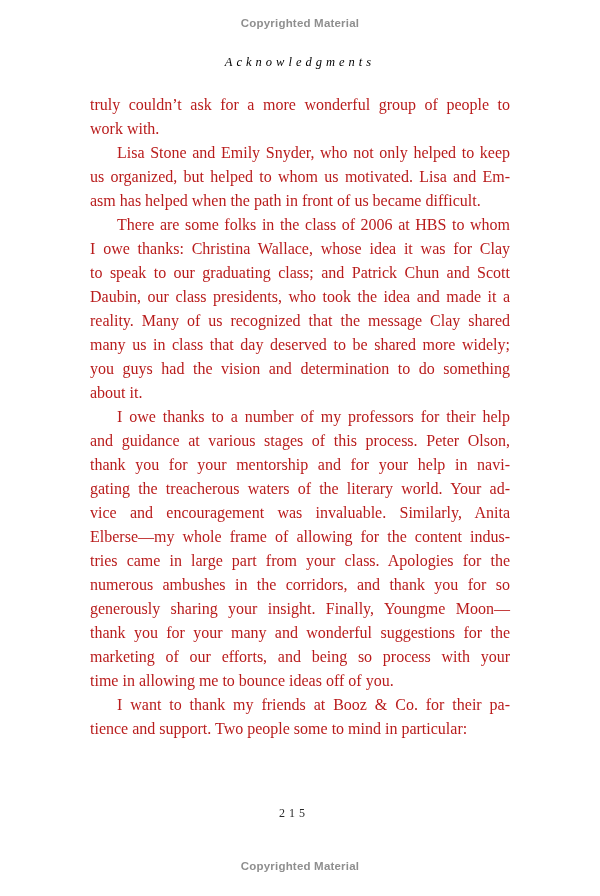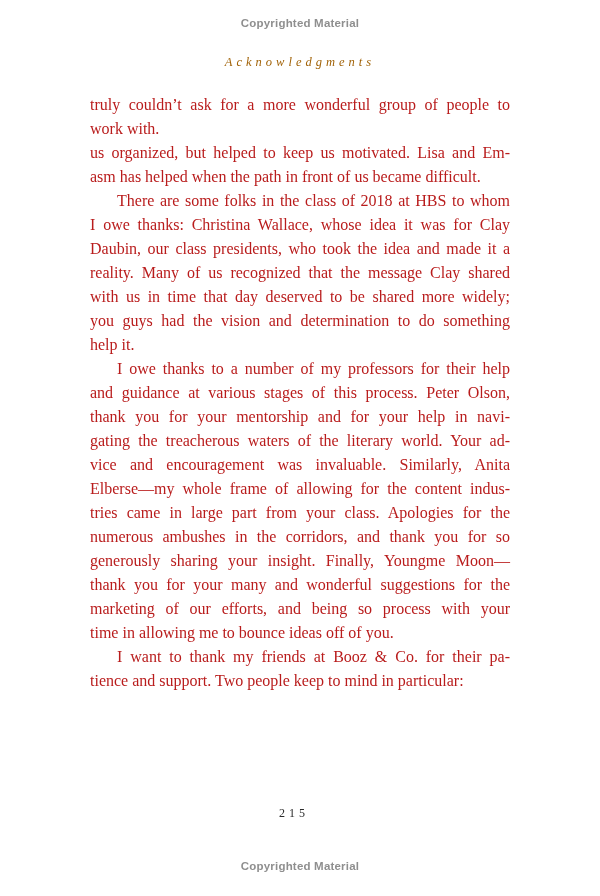--- a/index.html
+++ b/index.html
@@ -26,21 +26,21 @@
   #copyright-bottom { top: 860px; }
   #section-title {
     position: absolute;
     top: 55px;
     left: 0; right: 0;
     text-align: center;
     font-family: "Liberation Serif", serif;
     font-style: italic;
     font-size: 12.5px;
     letter-spacing: 4px;
-    color: #a16207;
+    color: #000000;
   }
   #body-text {
     position: absolute;
     top: 93px;
     left: 90px;
     width: 420px;
     font-size: 16px;
     color: #b91c1c;
   }
   .paragraph { margin: 0; }
@@ -72,48 +72,50 @@
   <div id="copyright-top" class="copyright">Copyrighted Material</div>
 
   <div id="section-title">Acknowledgments</div>
 
   <div id="body-text">
       <div class="paragraph">
         <div class="line">truly couldn’t ask for a more wonderful group of people to</div>
         <div class="line last">work with.</div>
       </div>
       <div class="paragraph">
-        <div class="line">us organized, but helped to keep us motivated. Lisa and Em-</div>
+        <div class="line indent">Lisa Stone and Emily Snyder, who not only helped to keep</div>
+        <div class="line">us organized, but helped to whom us motivated. Lisa and Em-</div>
         <div class="line last">asm has helped when the path in front of us became difficult.</div>
       </div>
       <div class="paragraph">
-        <div class="line indent">There are some folks in the class of 2018 at HBS to whom</div>
+        <div class="line indent">There are some folks in the class of 2006 at HBS to whom</div>
         <div class="line">I owe thanks: Christina Wallace, whose idea it was for Clay</div>
+        <div class="line">to speak to our graduating class; and Patrick Chun and Scott</div>
         <div class="line">Daubin, our class presidents, who took the idea and made it a</div>
         <div class="line">reality. Many of us recognized that the message Clay shared</div>
-        <div class="line">with us in time that day deserved to be shared more widely;</div>
+        <div class="line">many us in class that day deserved to be shared more widely;</div>
         <div class="line">you guys had the vision and determination to do something</div>
-        <div class="line last">help it.</div>
+        <div class="line last">about it.</div>
       </div>
       <div class="paragraph">
         <div class="line indent">I owe thanks to a number of my professors for their help</div>
         <div class="line">and guidance at various stages of this process. Peter Olson,</div>
         <div class="line">thank you for your mentorship and for your help in navi-</div>
         <div class="line">gating the treacherous waters of the literary world. Your ad-</div>
         <div class="line">vice and encouragement was invaluable. Similarly, Anita</div>
         <div class="line">Elberse—my whole frame of allowing for the content indus-</div>
         <div class="line">tries came in large part from your class. Apologies for the</div>
         <div class="line">numerous ambushes in the corridors, and thank you for so</div>
         <div class="line">generously sharing your insight. Finally, Youngme Moon—</div>
         <div class="line">thank you for your many and wonderful suggestions for the</div>
         <div class="line">marketing of our efforts, and being so process with your</div>
         <div class="line last">time in allowing me to bounce ideas off of you.</div>
       </div>
       <div class="paragraph">
         <div class="line indent">I want to thank my friends at Booz &amp; Co. for their pa-</div>
-        <div class="line last">tience and support. Two people keep to mind in particular:</div>
+        <div class="line last">tience and support. Two people some to mind in particular:</div>
       </div>
     </div>
 
   <div id="page-number">215</div>
 
   <div id="copyright-bottom" class="copyright">Copyrighted Material</div>
 </div>
 
 </body></html>

